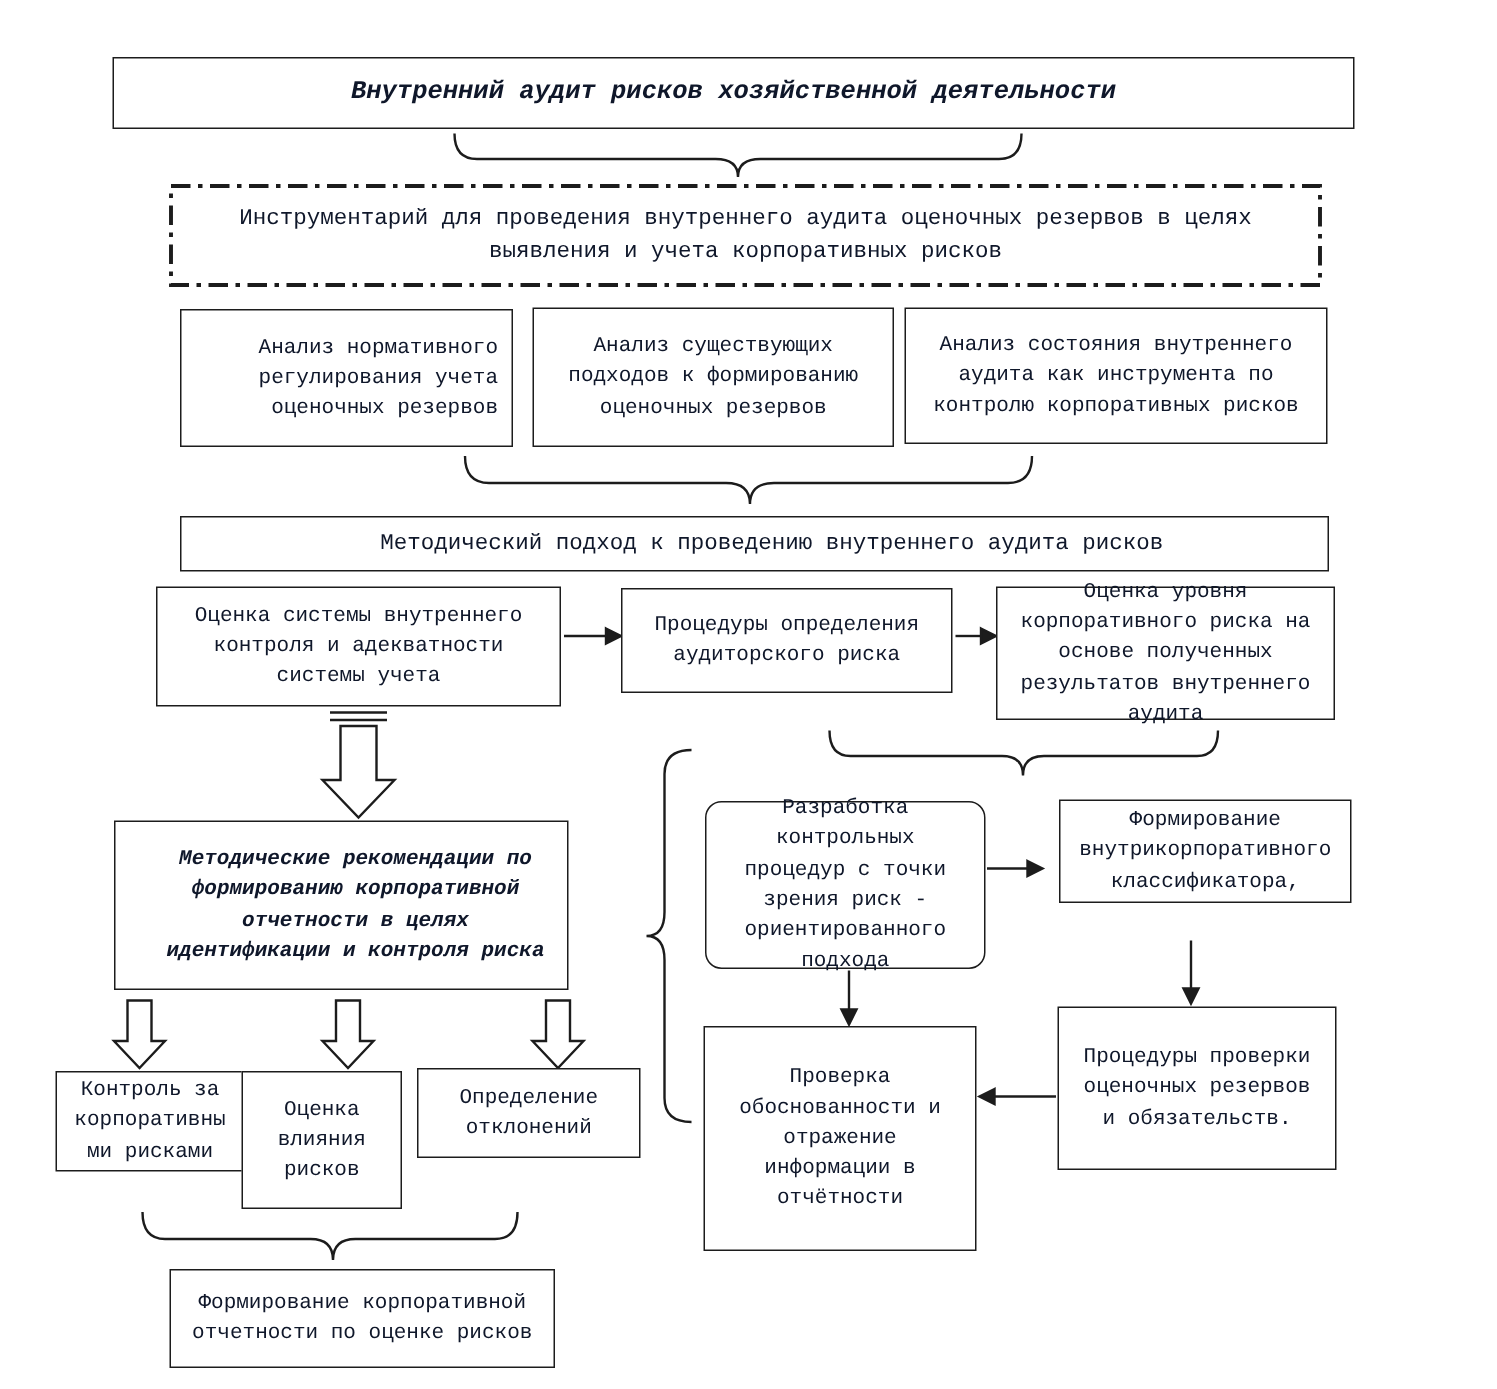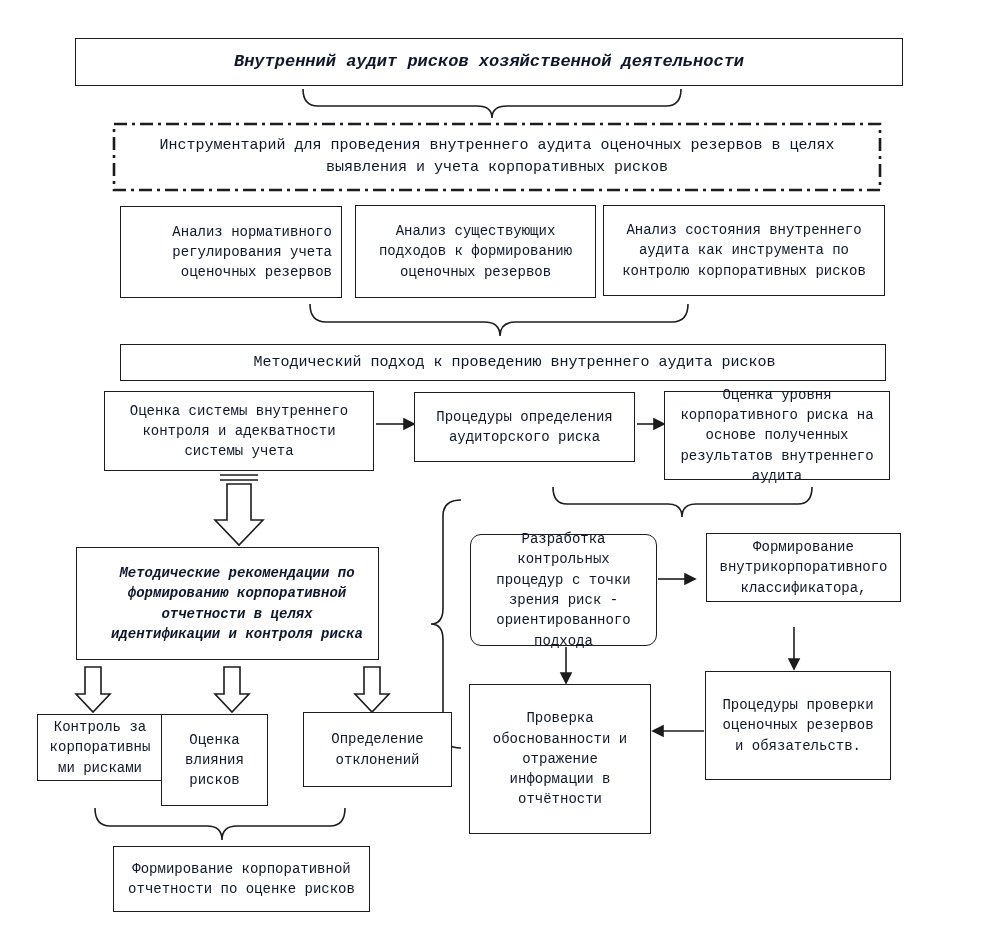--- a/index.html
+++ b/index.html
@@ -89,21 +89,21 @@
   <div class="box box--single" style="left:120px;top:344px;width:766px;height:37px;padding-left:32px;">Методический подход к проведению внутреннего аудита рисков</div>
 
   <div class="box" style="left:104px;top:391px;width:270px;height:80px;">Оценка системы внутреннего контроля и адекватности системы учета</div>
   <div class="box" style="left:414px;top:392px;width:221px;height:70px;">Процедуры определения аудиторского риска</div>
   <div class="box" style="left:664px;top:391px;width:226px;height:89px;">Оценка уровня корпоративного риска на основе полученных результатов внутреннего аудита</div>
 
   <div class="box box--bolditalic" style="left:76px;top:547px;width:303px;height:113px;">Методические рекомендации по формированию корпоративной отчетности в целях идентификации и контроля риска</div>
 
   <div class="box" style="left:25px;top:714px;width:126px;height:67px;margin-left:12px;">Контроль за корпоративны ми рисками</div>
   <div class="box" style="left:161px;top:714px;width:107px;height:92px;">Оценка влияния рисков</div>
-  <div class="box" style="left:278px;top:712px;width:149px;height:75px;margin-left:25px;">Определение отклонений</div>
+  <div class="box" style="left:278px;top:712px;width:149px;height:60px;">Определение отклонений</div>
 
   <div class="box" style="left:113px;top:846px;width:257px;height:66px;">Формирование корпоративной отчетности по оценке рисков</div>
 
   <div class="box" style="left:470px;top:534px;width:187px;height:112px;border-radius:11px;">Разработка контрольных процедур с точки зрения риск - ориентированного подхода</div>
   <div class="box" style="left:696px;top:533px;width:195px;height:69px;margin-left:10px;">Формирование внутрикорпоративного классификатора,</div>
   <div class="box" style="left:705px;top:671px;width:186px;height:109px;">Процедуры проверки оценочных резервов и обязательств.</div>
   <div class="box" style="left:469px;top:684px;width:182px;height:150px;">Проверка обоснованности и отражение информации в отчётности</div>
 
 </div>
 

